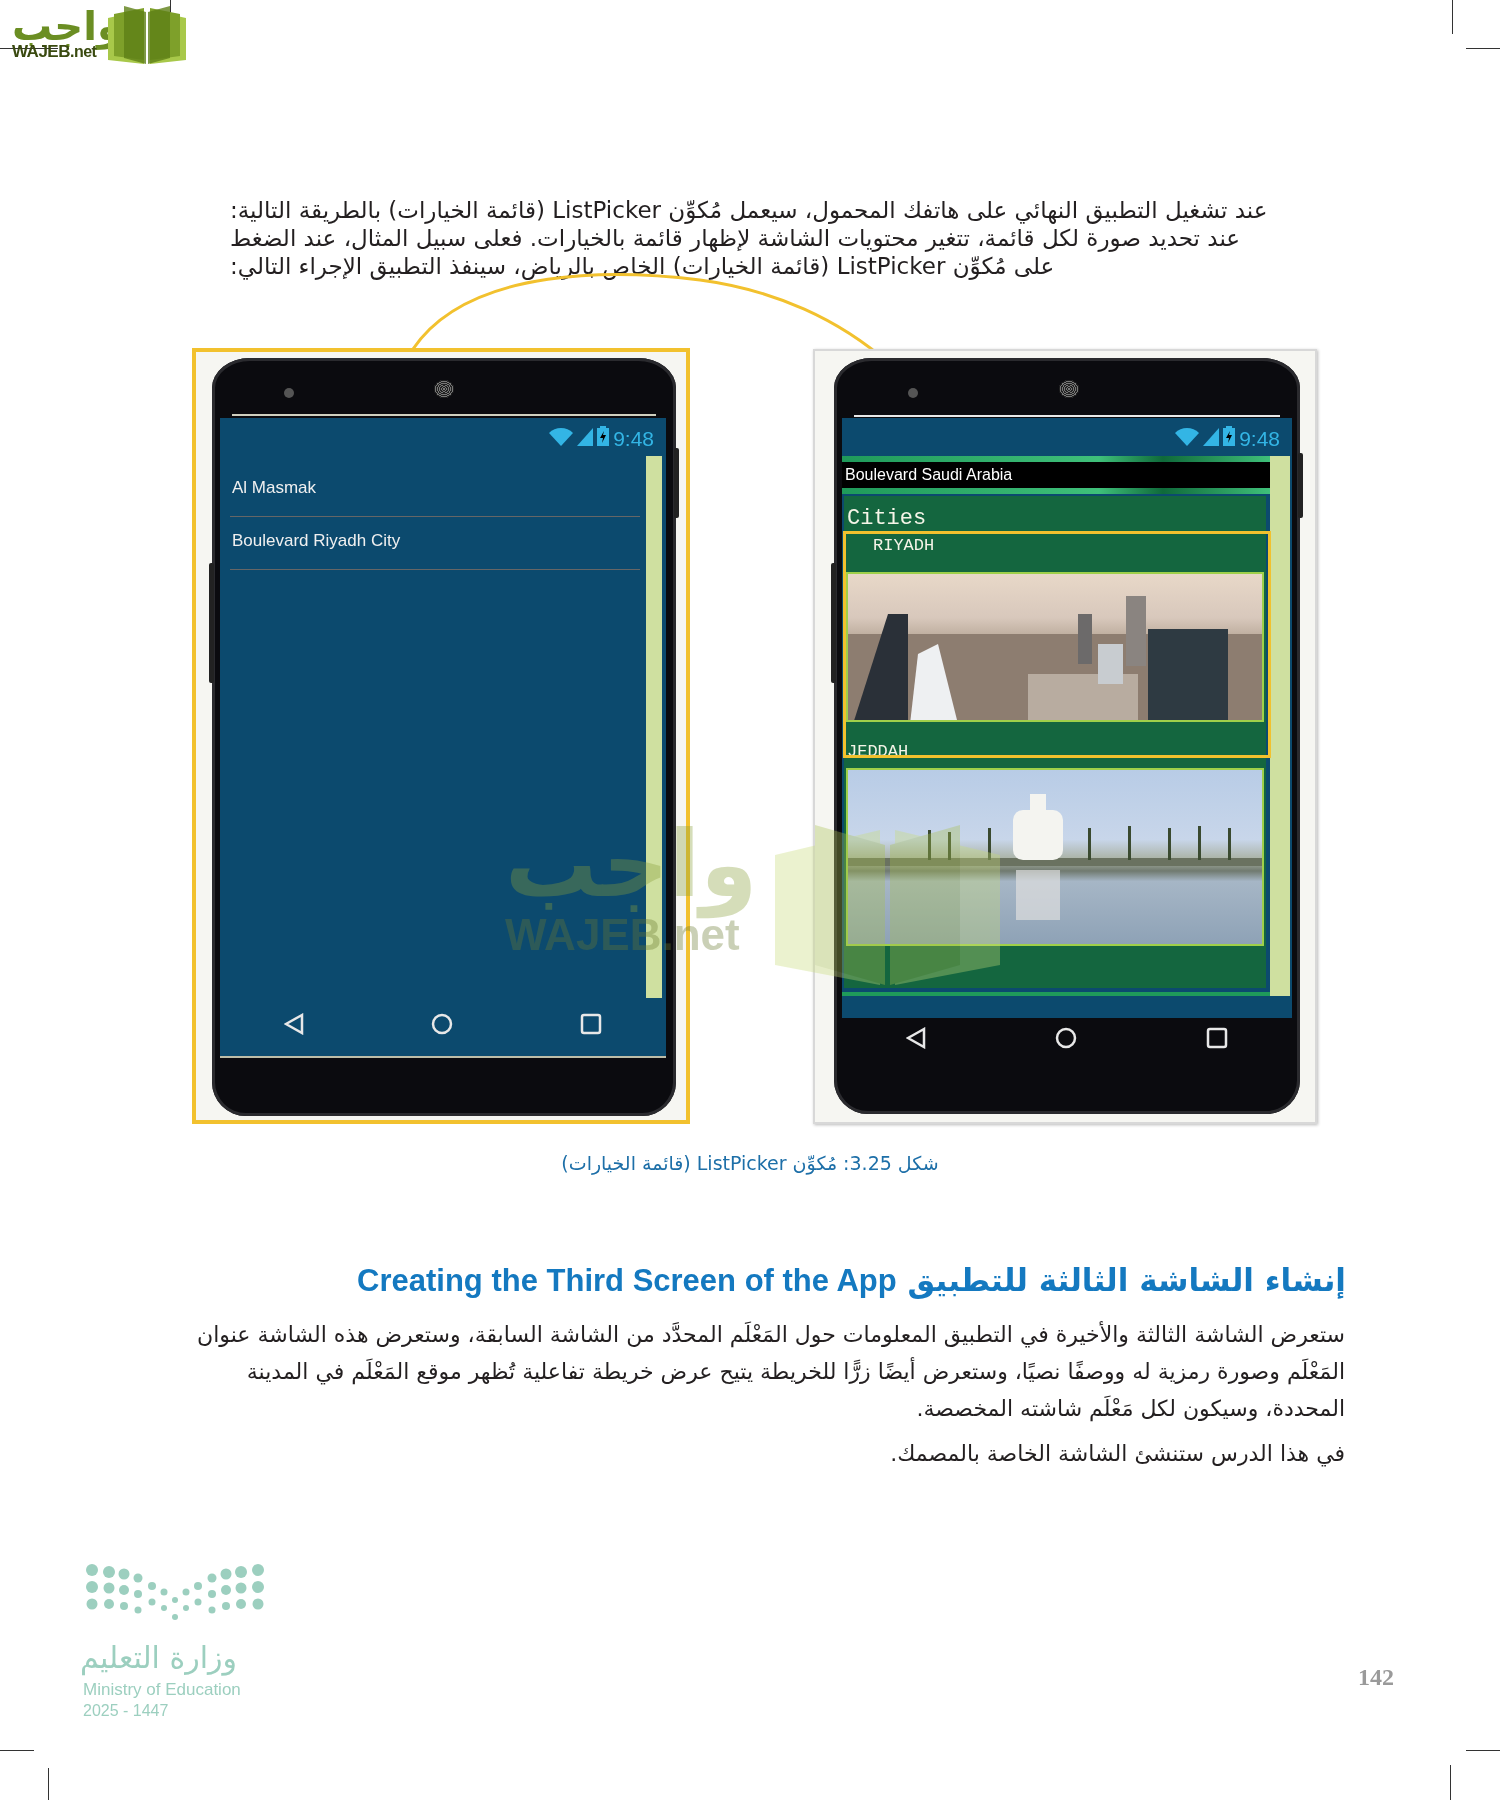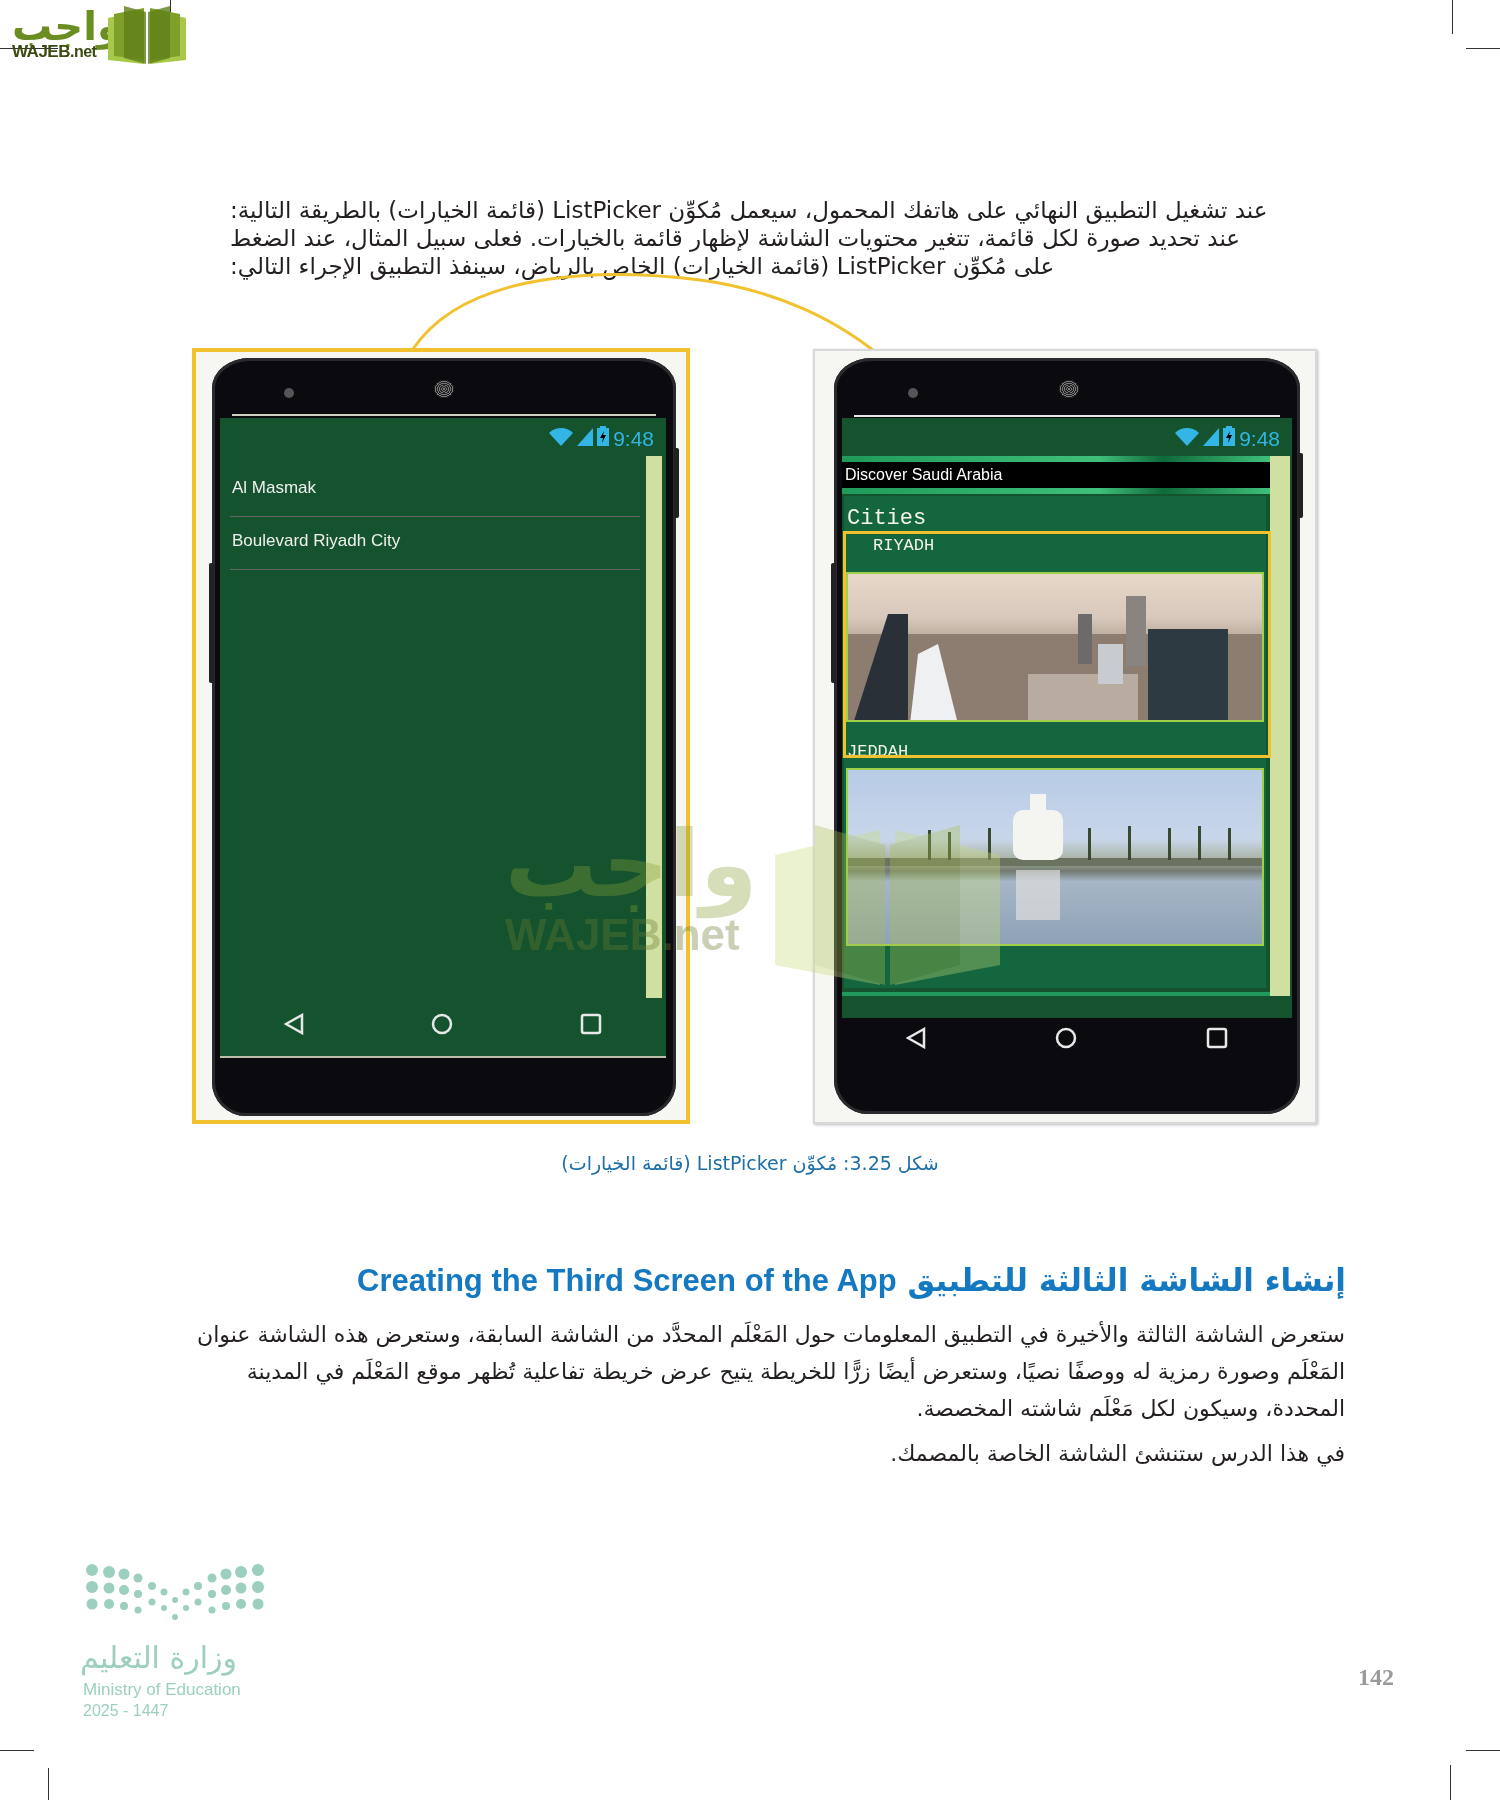--- a/index.html
+++ b/index.html
@@ -17,21 +17,21 @@
   .intro { position:absolute; left:230px; top:152px; width:1046px; direction:rtl; text-align:left;
            font-size:23px; line-height:28px; color:#231f20;margin-top:44px; }
   
   .frame-left { position:absolute; left:192px; top:348px; width:498px; height:776px; border:4px solid #f2c12e; box-sizing:border-box; background:#f6f6f2; }
   .frame-right { position:absolute; left:813px; top:349px; width:504px; height:775px; border:2px solid #d8d8d8; box-sizing:border-box; background:#f6f6f2; box-shadow:1px 1px 3px #bbb; }
   .phone { position:absolute; background:#0b0b0f; border-radius:38px 38px 34px 34px / 30px 30px 34px 34px; box-shadow: inset 0 0 0 3px #2a2a2e; }
   .side-btn { position:absolute; width:5px; background:#222; border-radius:2px; }
   .cam { position:absolute; width:10px; height:10px; border-radius:50%; background:#555; }
   .speaker { position:absolute; width:20px; height:18px; border-radius:50%; background:repeating-radial-gradient(#777 0 1px, #222 1px 2px); }
   .hline { position:absolute; height:2px; background:#cfcfbf; }
-  .screen { position:absolute; background:#14532d; overflow:hidden; }
+  .screen { position:absolute; background:#0c4a6e; overflow:hidden; }
   .status { position:absolute; right:12px; top:8px; color:#33b5e5; font-size:21px; font-family:"Liberation Sans", sans-serif; display:flex; align-items:center; gap:4px; }
   .scrollbar { position:absolute; background:#cfe0a0; }
   .list-item { position:absolute; left:12px; color:#f0f0f0; font-size:17px; font-family:"Liberation Sans", sans-serif; }
   .divider { position:absolute; height:1px; background:#666; }
   .nav { position:absolute; display:flex; justify-content:space-around; align-items:center; }
   .nav span { display:block; }
   
   .app-bar { position:absolute; background:#000; color:#fff; font-size:16px; font-family:"Liberation Sans", sans-serif; }
   .green-strip { position:absolute; height:6px; background:linear-gradient(90deg,#1f9a5a,#3fc07a 60%,#0f6a3a 75%,#3fc07a); }
   .cities-panel { position:absolute; background:#14663f; }
@@ -159,21 +159,21 @@
             <rect x="0" y="2" width="12" height="18" fill="#33b5e5"></rect>
             <rect x="3" y="0" width="6" height="2" fill="#33b5e5"></rect>
             <path d="M7 5 L3 12 L6 12 L5 17 L9 9 L6 9 Z" fill="#000"></path>
           </svg>
       </span>
       <span>9:48</span>
     </div>
     <div class="scrollbar" style="left:428px;top:38px;width:20px;height:540px;"></div>
     <div class="green-strip" style="left:0;top:38px;width:428px;"></div>
     <div class="app-bar" style="left:0;top:44px;width:428px;height:26px;">
-      <span style="position:absolute;left:3px;top:4px;">Discover Saudi Arabia</span>
+      <span style="position:absolute;left:3px;top:4px;">Boulevard Saudi Arabia</span>
     </div>
     <div class="green-strip" style="left:0;top:70px;width:428px;"></div>
     <div class="cities-panel" style="left:2px;top:78px;width:422px;height:492px;">
       <div class="city-label" style="left:3px;top:10px;font-size:22px;">Cities</div>
       <div class="city-label" style="left:3px;top:40px;padding-left:26px;">RIYADH</div>
       <div class="photo photo-riyadh" style="left:2px;top:76px;width:418px;height:150px;">
         <svg width="418" height="150" viewBox="0 0 418 150">
           <rect x="0" y="60" width="418" height="90" fill="#8d7d70"></rect>
           <path d="M5 150 L40 40 L60 40 L60 150 Z" fill="#2a3038"></path>
           <path d="M62 150 L70 80 L90 70 L110 150 Z" fill="#eef0f2"></path>

